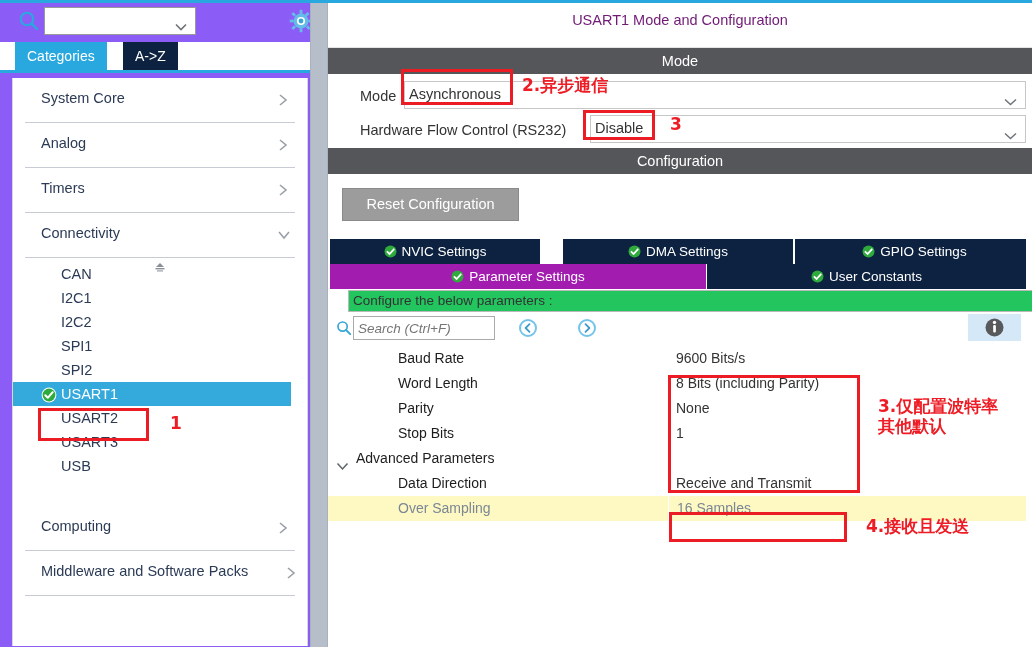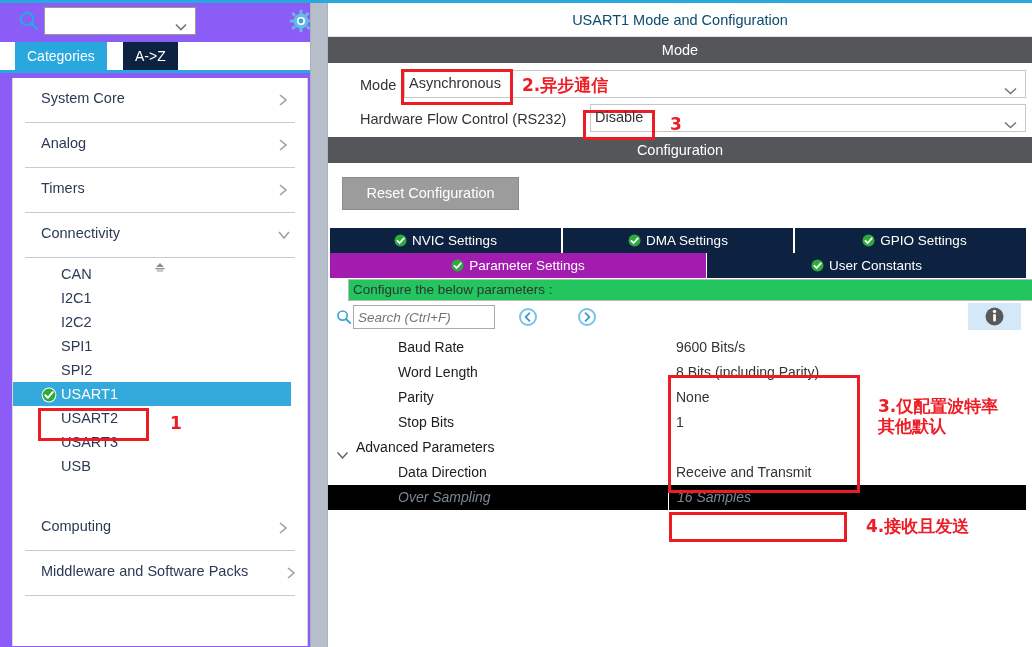--- a/index.html
+++ b/index.html
@@ -151,25 +151,25 @@
 
   
   .right-panel {
     position: absolute; left: 328px; top: 3px;
     width: 704px; height: 644px;
     background: #ffffff;
     overflow: hidden;
   }
   .panel-title {
     position: relative;
-    height: 34px;
+    height: 45px;
     line-height: 34px;
     text-align: center;
     font-size: 14.5px;
-    color: #0c4a6e;
+    color: #701a75;
     background: #ffffff;
     border-bottom: 1px solid #e3e3e3;
   }
   .section-bar {
     height: 26px;
     line-height: 26px;
     text-align: center;
     font-size: 14.5px;
     color: #ffffff;
     background: #55565a;
@@ -319,22 +319,21 @@
   }
   .p-row .p-value {
     position: absolute; left: 348px; top: 0;
     color: #333333;
   }
   .p-row .twisty {
     position: absolute; left: 8px; top: 8px;
     width: 13px; height: 9px;
   }
   .p-row.selected {
-    background: #000000;
-    font-style: italic;
+    background: #fef9c3;
   }
   .p-row.selected .p-name,
   .p-row.selected .p-value { color: #7b8794; }
   .p-row.selected .p-value { border-left: 1px solid #ffffff; padding-left: 8px; left: 340px; }
 
   
   .anno-box {
     position: absolute;
     border: 3px solid #ec1c24;
     pointer-events: none;
@@ -538,21 +537,21 @@
       </div>
     </div>
 
     <div class="section-bar">Configuration</div>
 
     <div class="config-body" style="height:465px">
 
       <div class="reset-btn">Reset Configuration</div>
 
       <div class="tabs-row row1">
-        <div class="ctab" style="left:2px; width:231px;">
+        <div class="ctab" style="left:2px; width:210px;">
           <span class="tick">
             <svg width="13" height="13" viewBox="0 0 13 13">
                 <circle cx="6.5" cy="6.5" r="6" fill="#2faa3c"></circle>
                 <polyline points="3.4,6.8 5.6,9 9.8,4.3" fill="none" stroke="#ffffff" stroke-width="1.8" stroke-linecap="round"></polyline>
               </svg>
           </span><span>NVIC Settings</span>
         </div>
         <div class="ctab" style="left:235px; width:230px;">
           <span class="tick">
             <svg width="13" height="13" viewBox="0 0 13 13">

